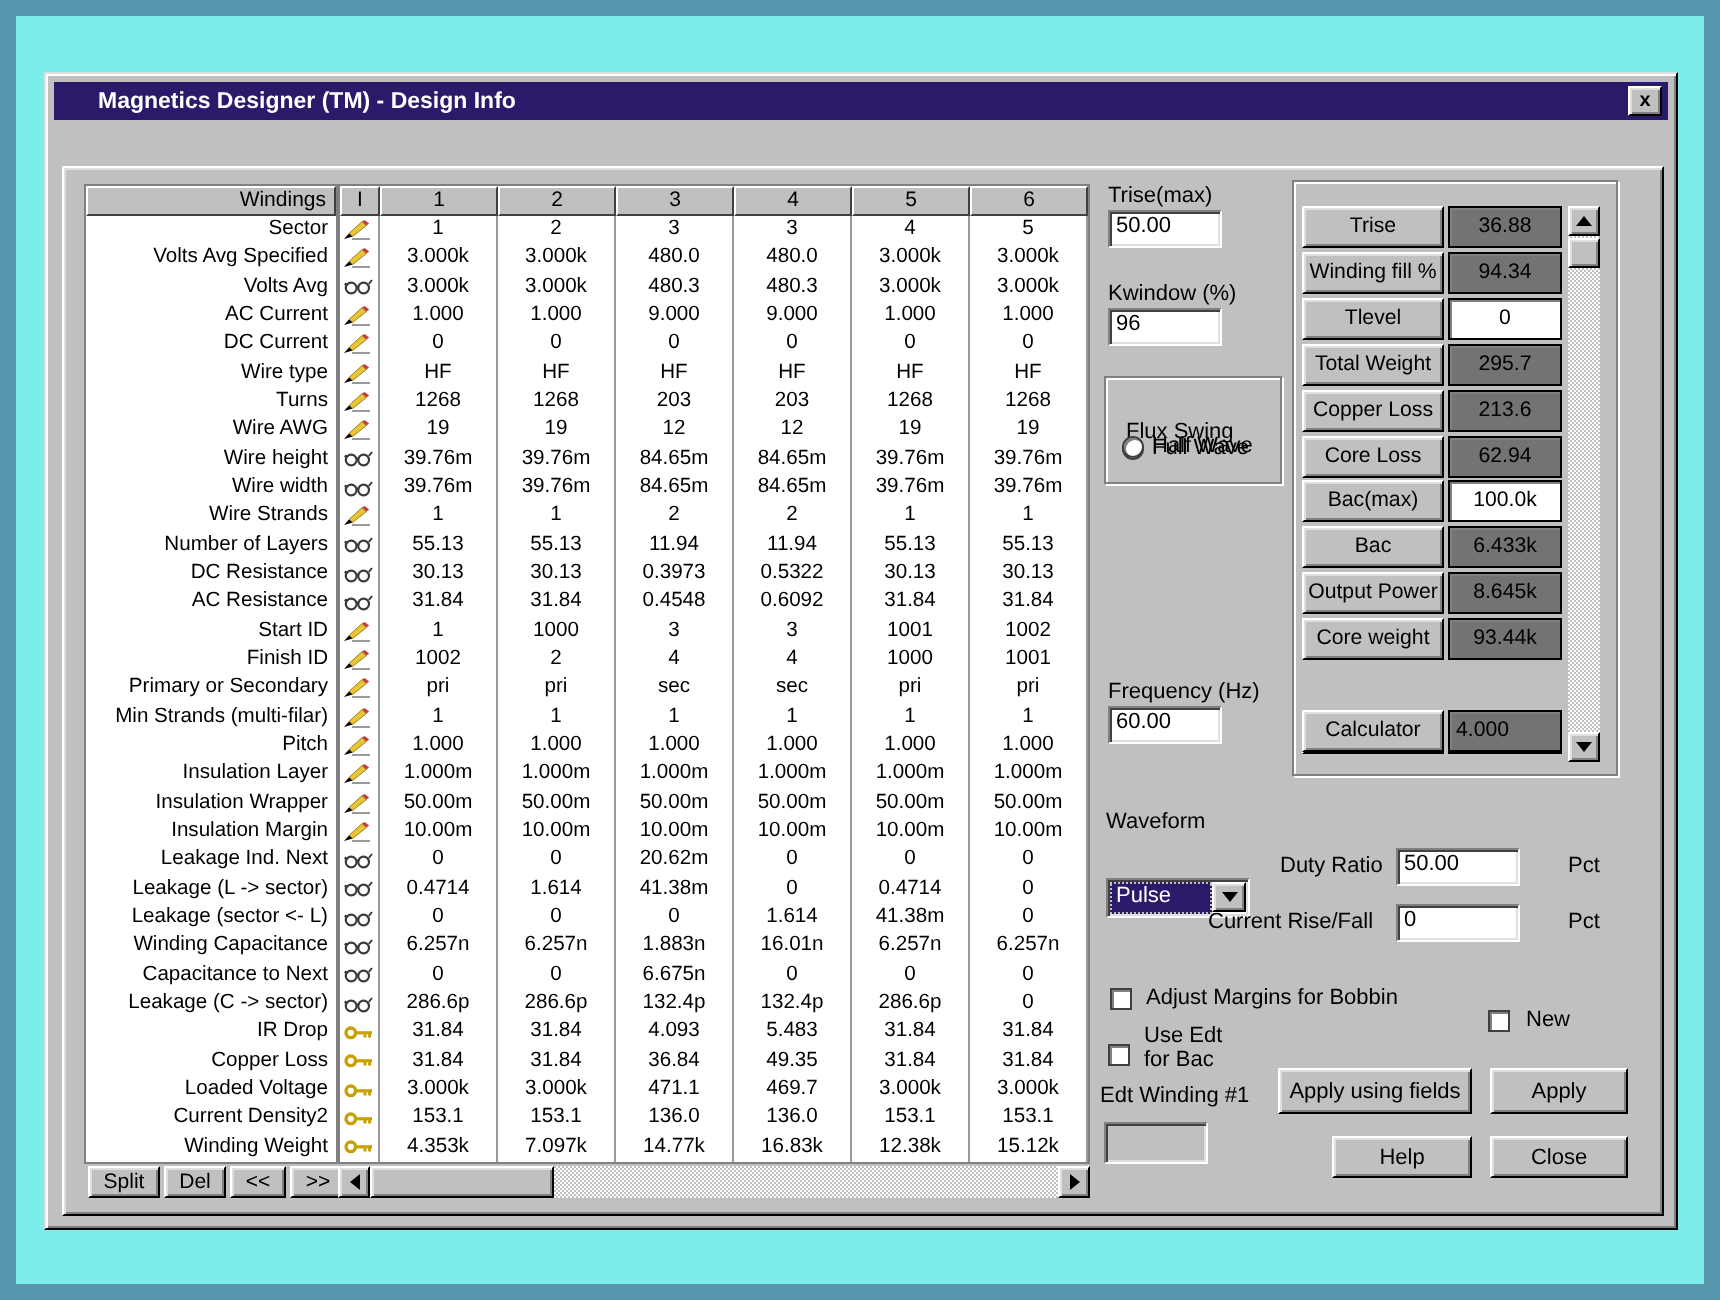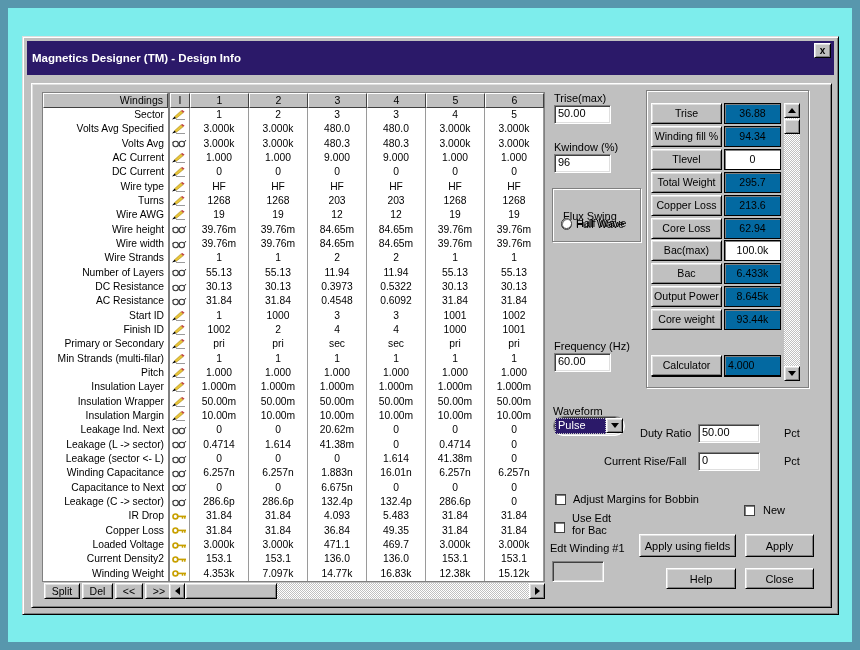--- a/index.html
+++ b/index.html
@@ -13,22 +13,22 @@
          box-shadow: inset 1px 1px 0 #DFDFDF, inset -1px -1px 0 #808080; }
   .sunk { background:#FFFFFF; border:1px solid; border-color:#808080 #FFFFFF #FFFFFF #808080;
           box-shadow: inset 1px 1px 0 #404040, inset -1px -1px 0 #DFDFDF; }
   .group { position:absolute; border:1px solid #808080; box-shadow: inset 1px 1px 0 #fff, 1px 1px 0 #fff; }
   .group-title { position:absolute; top:-7px; left:7px; background:#C0C0C0; padding:0 3px; font-size:11px;margin-top:28px; }
 
   
   .dialog { position:absolute; left:22px; top:36px; width:817px; height:579px; background:#C0C0C0;
             border:1px solid; border-color:#DFDFDF #000 #000 #DFDFDF;
             box-shadow: inset 1px 1px 0 #fff, inset -1px -1px 0 #808080; }
-  .titlebar { position:absolute; left:4px; top:4px; right:4px; height:34px; background:#2B1969;
-              display:flex; align-items:center; padding-left:5px; }
+  .titlebar { position:absolute; left:4px; top:4px; right:4px; height:19px; background:#2B1969;
+              display:flex; align-items:center; padding-left:22px; }
   .titlebar .title { color:#fff; font-weight:bold; font-size:11.5px; }
   .close-btn { position:absolute; right:3px; top:2px; width:17px; height:15px; font-size:10px; font-weight:bold;
                display:flex; align-items:center; justify-content:center; line-height:1; }
 
   
   .tabs { position:absolute; left:15px; top:25px; height:22px; display:flex; align-items:flex-end; }
   .tab { height:19px; padding:3px 9px 0 9px; background:#C0C0C0; font-size:11px;
          border:1px solid; border-color:#FFFFFF #404040 #C0C0C0 #FFFFFF;
          border-radius:3px 3px 0 0; box-shadow: inset 1px 1px 0 #DFDFDF, inset -1px 0 0 #808080; position:relative; }
   .tab.active { height:23px; padding-top:4px; z-index:5; margin:0 -2px; box-shadow: inset 1px 1px 0 #DFDFDF, inset -1px 0 0 #808080, 0 2px 0 #C0C0C0; }
@@ -77,21 +77,21 @@
 
   
   .radio-row { position:absolute; display:flex; align-items:center; gap:4px; }
   .radio { width:11px; height:11px; border-radius:50%; background:#fff; border:1px solid #404040;
            box-shadow: inset 1px 1px 0 #808080; display:flex; align-items:center; justify-content:center; }
   .radio .dot { width:5px; height:5px; border-radius:50%; background:#000; }
 
   
   .udrow { position:absolute; left:4px; width:150px; height:21px;padding-left:32px; }
   .udlabel { position:absolute; left:0; top:0; width:71px; height:21px; text-align:center; line-height:19px; font-size:10.6px; }
-  .udval { position:absolute; left:73px; top:0; width:57px; height:21px; background:#0369a1; border:1px solid #000;
+  .udval { position:absolute; left:73px; top:0; width:57px; height:21px; background:#737373; border:1px solid #000;
            box-shadow: inset 1px 1px 0 #808080; text-align:center; line-height:19px; font-size:10.6px; }
   .udval.editable { background:#fff; }
   .udval.left { text-align:left; padding-left:3px; }
   .vscroll { position:absolute; right:8px; top:12px; width:16px; height:278px; }
 
   
   .dropdown { position:absolute; display:flex; padding:1px; }
   .dd-sel { flex:1; background:#2B1969; color:#fff; padding:0 3px; line-height:15px; font-size:11px;
             outline:1px dotted #C0C0C0; outline-offset:-1px; }
   .dd-btn { width:17px; height:15px; display:flex; align-items:center; justify-content:center; }
@@ -805,21 +805,21 @@
           <div class="sb-btn b3d" style="left:0;bottom:0;height:15px;">
               <div class="tri down"></div>
             </div>
         </div>
       </div>
 
       <div class="lbl" style="left:522px;top:256px;">Frequency (Hz)</div>
       <div class="edit sunk" style="left:522px;top:269px;width:57px;">60.00</div>
 
       <div class="lbl" style="left:521px;top:321px;">Waveform</div>
-      <div class="dropdown sunk" style="left:521px;top:332px;width:72px;height:20px;border-radius:10px;">
+      <div class="dropdown sunk" style="left:521px;top:355px;width:72px;height:20px;">
         <div class="dd-sel">Pulse</div>
         <div class="dd-btn b3d">
             <div class="tri down"></div>
           </div>
       </div>
 
       <div class="lbl" style="left:608px;top:343px;">Duty Ratio</div>
       <div class="edit sunk" style="left:666px;top:340px;width:62px;">50.00</div>
       <div class="lbl" style="left:752px;top:343px;">Pct</div>
 

